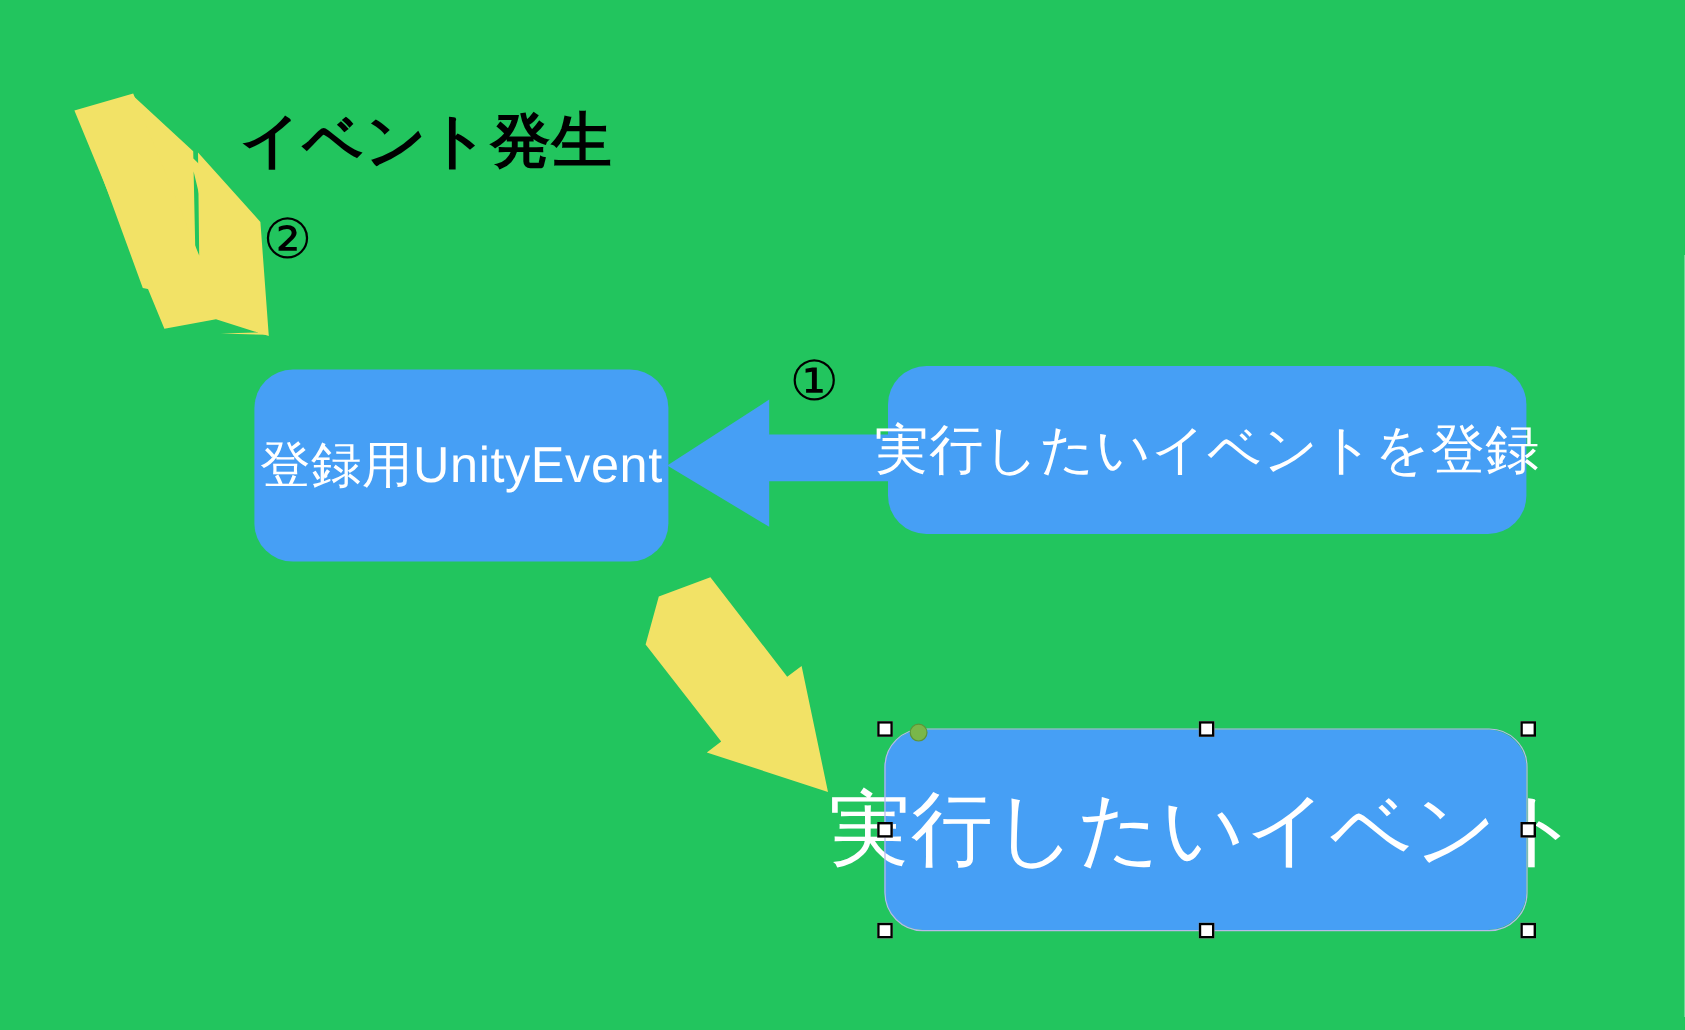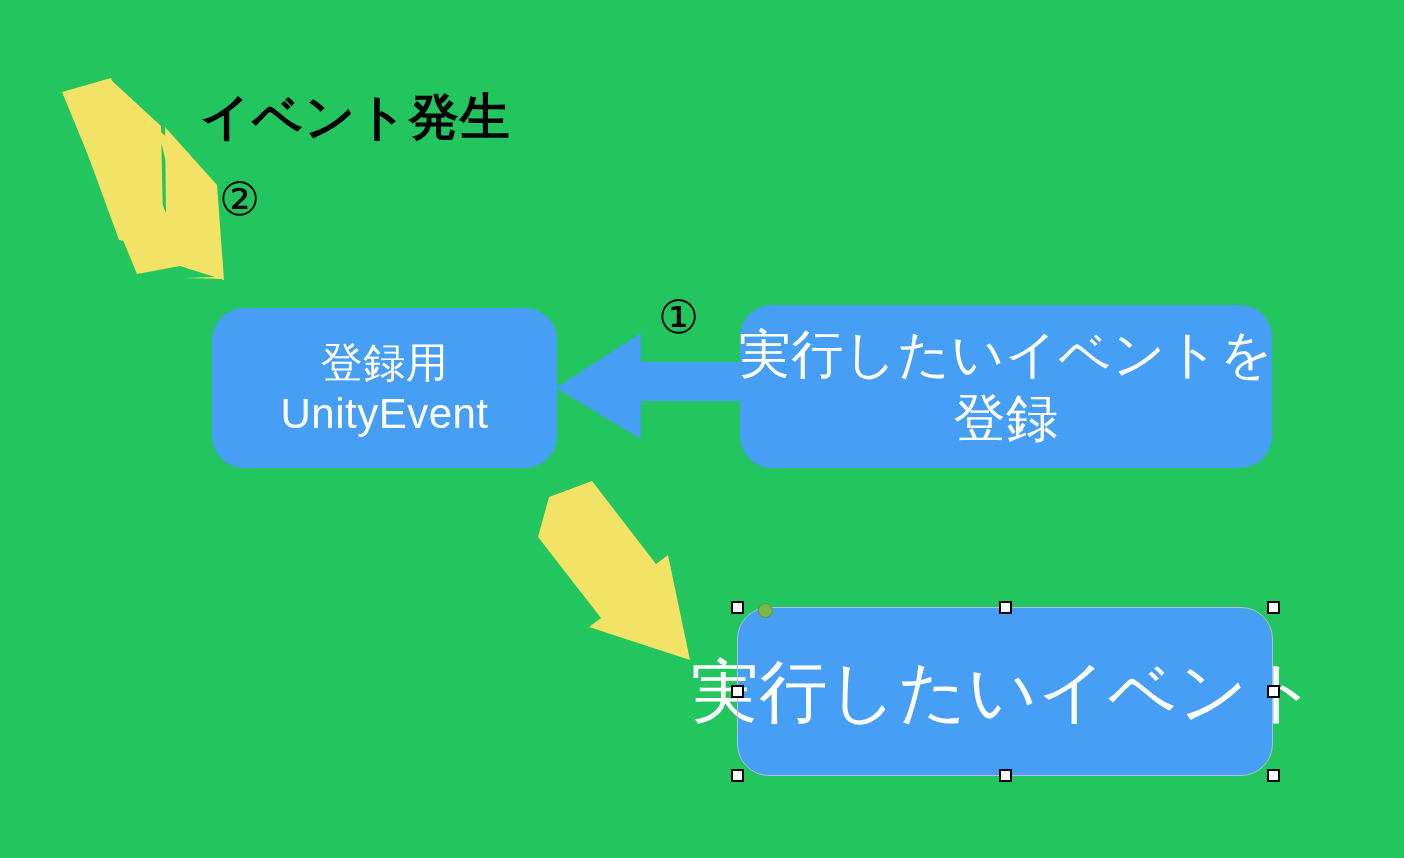--- a/index.html
+++ b/index.html
@@ -29,21 +29,21 @@
     pointer-events: none;
   }
   .layer svg { display: block; }
 
   
   .box {
     position: absolute;
     background: #469ff5;
     border-radius: 32px;
     display: flex;
-    flex-direction: column;
+    flex-direction: row;
     align-items: center;
     justify-content: center;
     color: #ffffff;
     box-sizing: border-box;
     text-align: center;
   }
   .box .line {
     display: block;
     line-height: 1.22;
     white-space: nowrap;
@@ -54,22 +54,22 @@
     left: 212px;
     top: 308px;
     width: 345px;
     height: 160px;
     font-size: 42px;
   }
   #box-register {
     left: 740px;
     top: 305px;
     width: 532px;
-    height: 163px;
-    font-size: 52px;
+    height: 140px;
+    font-size: 45px;
   }
   #box-target-event {
     left: 737px;
     top: 608px;
     width: 535px;
     height: 167px;
     font-size: 68px;
   }
 
   

